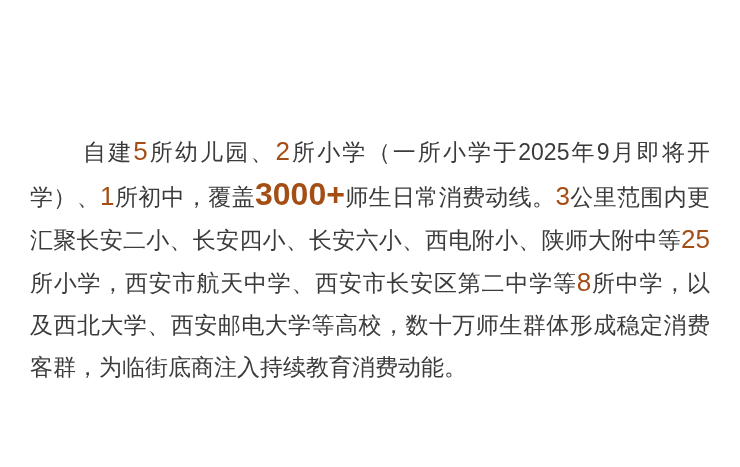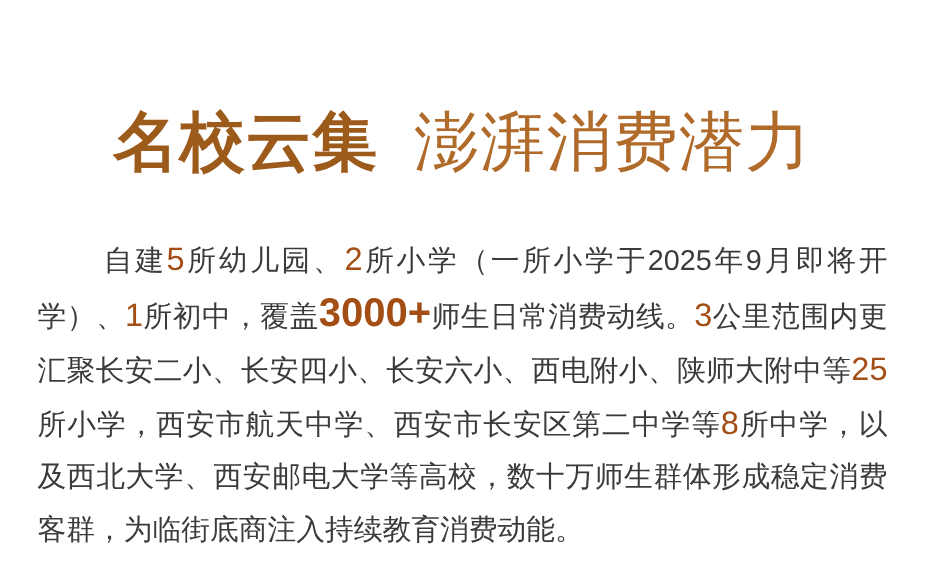--- a/index.html
+++ b/index.html
@@ -71,20 +71,16 @@
     color: var(--highlight);
     font-size: 32px;
     font-weight: 600;
   }
 </style>
 </head>
 <body>
 
 <div class="page">
   <header class="header">
-    <h1 class="title">
-      <span class="title-primary">名校云集</span>
-      <span class="title-secondary">澎湃消费潜力</span>
-    </h1>
   </header>
 
   <p class="body-text" id="body-paragraph"><span class="seg seg-text">自建</span><span class="seg seg-num">5</span><span class="seg seg-text">所幼儿园、</span><span class="seg seg-num">2</span><span class="seg seg-text">所小学（一所小学于2025年9月即将开学）、</span><span class="seg seg-num">1</span><span class="seg seg-text">所初中，覆盖</span><span class="seg seg-num-big">3000+</span><span class="seg seg-text">师生日常消费动线。</span><span class="seg seg-num">3</span><span class="seg seg-text">公里范围内更汇聚长安二小、长安四小、长安六小、西电附小、陕师大附中等</span><span class="seg seg-num">25</span><span class="seg seg-text">所小学，西安市航天中学、西安市长安区第二中学等</span><span class="seg seg-num">8</span><span class="seg seg-text">所中学，以及西北大学、西安邮电大学等高校，数十万师生群体形成稳定消费客群，为临街底商注入持续教育消费动能。</span></p>
 </div>
 
 </body></html>

